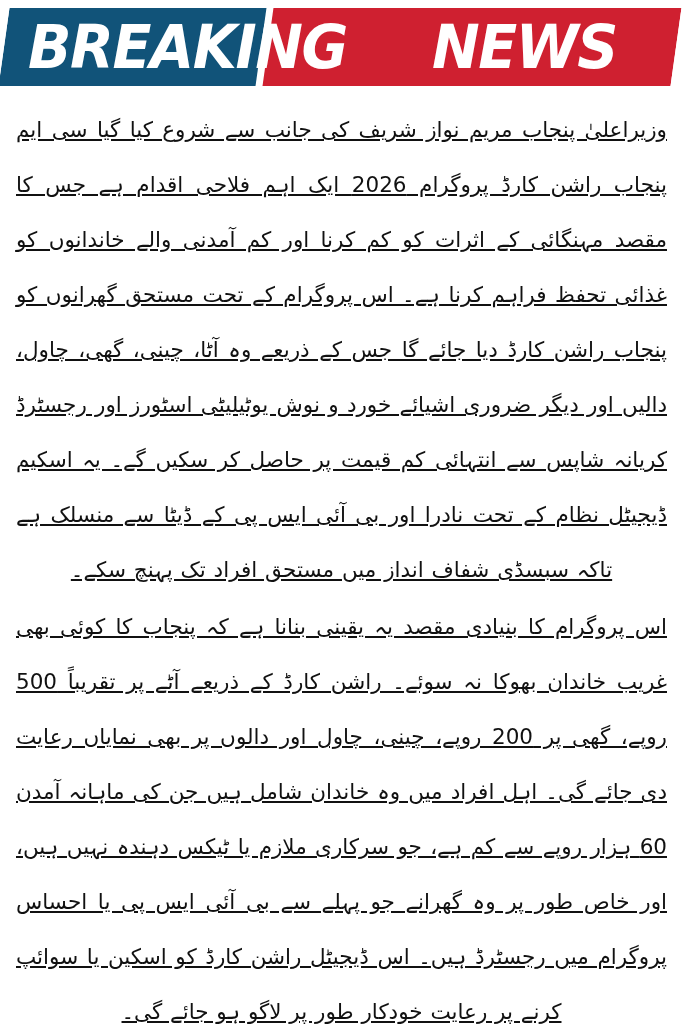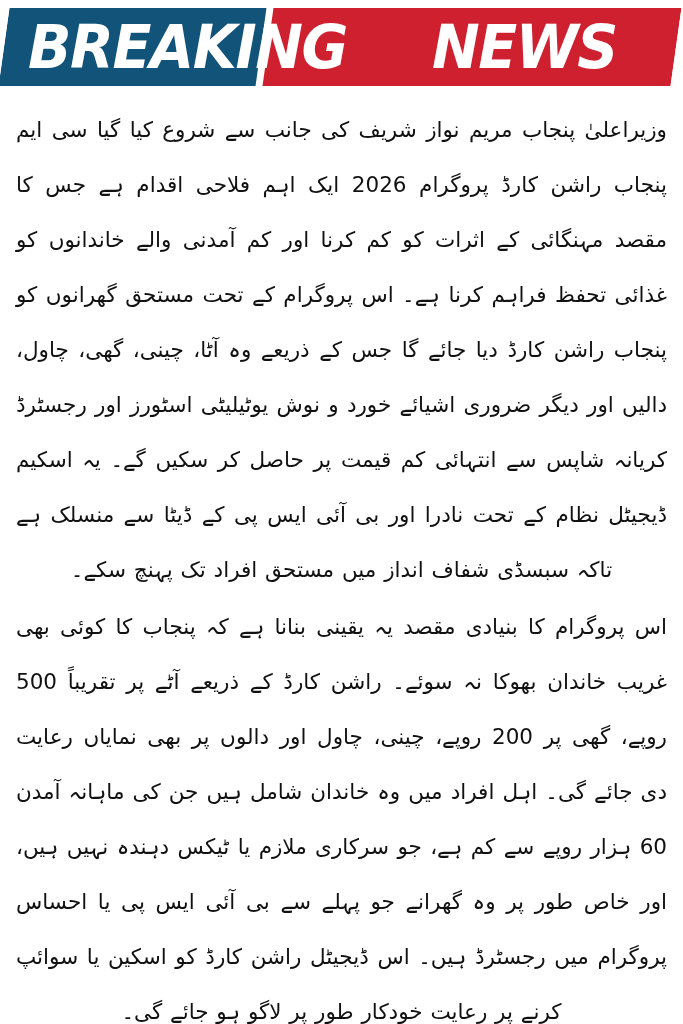--- a/index.html
+++ b/index.html
@@ -97,20 +97,21 @@
     font-family: "DejaVu Sans", "Liberation Sans", sans-serif;
     font-size: 21.5px;
     line-height: 55px;
     text-align: justify;
     text-align-last: center;
     text-justify: inter-word;
     word-spacing: 1px;
     color: #111111;
     direction: rtl;
     unicode-bidi: isolate;
+    text-decoration: underline;
   }
   .para:first-child {
     text-indent: 0;
   }
 </style>
 </head>
 <body>
 
 <div class="banner-wrap">
   <div class="banner-skew">

